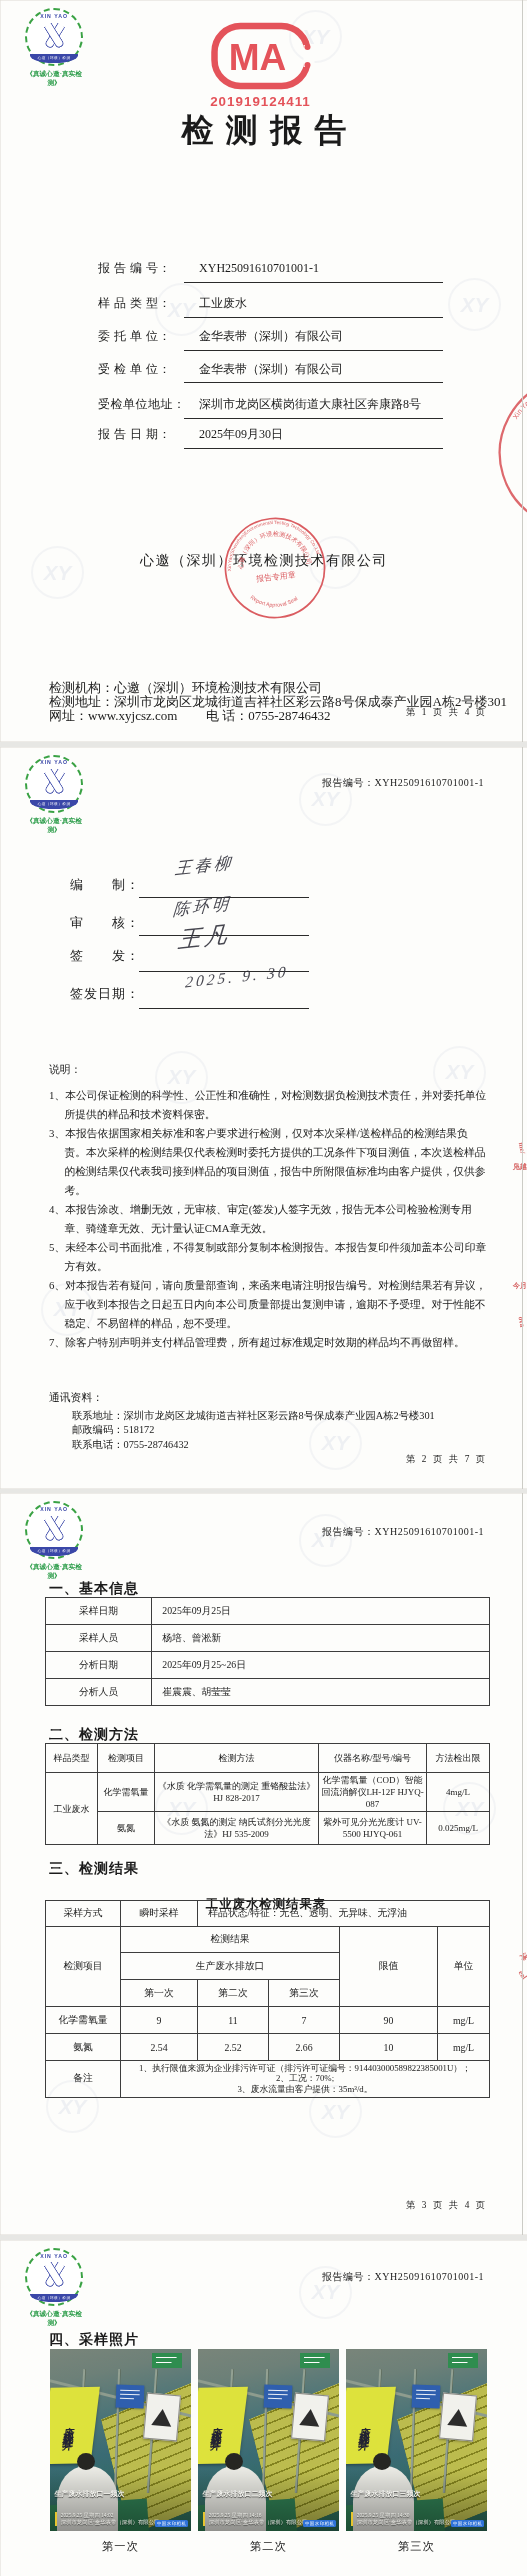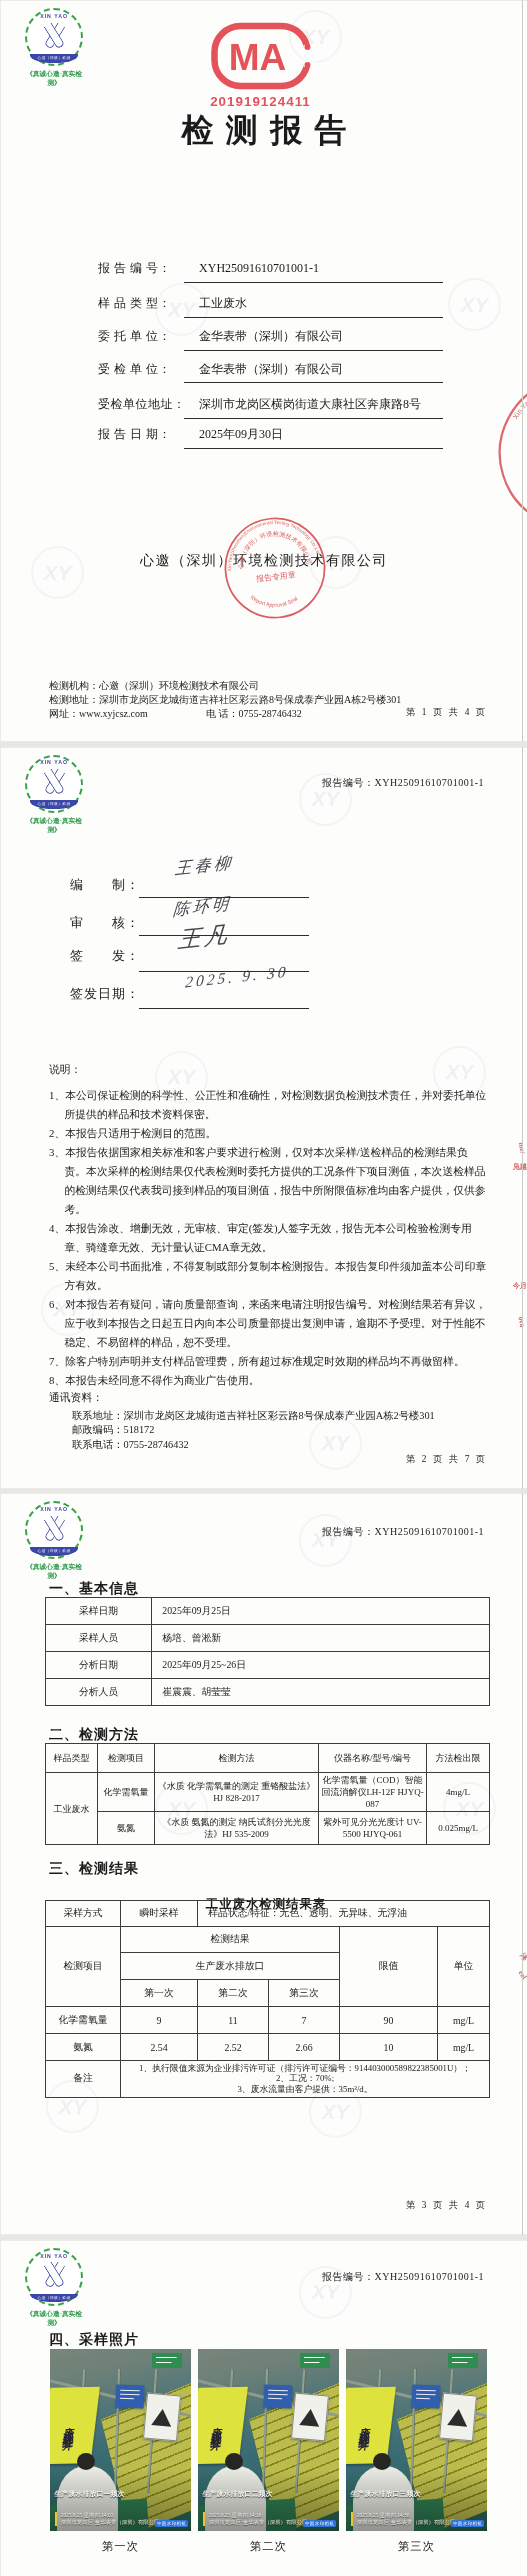--- a/index.html
+++ b/index.html
@@ -26,21 +26,21 @@
   
   .doc-title{position:absolute;top:109px;left:0;width:100%;text-align:center;font-size:32px;font-weight:700;letter-spacing:12.4px;text-indent:12.4px;}
   
   .f-row{position:absolute;left:98px;width:371px;font-size:12px;white-space:nowrap;}
   .f-label{display:inline-block;width:95px;letter-spacing:0.5px;}
   .f-value{margin-left:3.1px;}
   .f-line{position:absolute;left:184px;width:259px;border-bottom:1px solid #2b2b2b;height:0;}
   .company-line{position:absolute;top:552px;left:0;width:100%;text-align:center;font-size:14px;letter-spacing:1.5px;}
   .stamp{position:absolute;left:223px;top:516px;width:104px;height:104px;transform:rotate(-6deg);opacity:.92;}
   .stamp-partial{position:absolute;left:496px;top:374px;width:158px;height:158px;transform:rotate(28deg);opacity:.85;}
-  .foot-line{position:absolute;left:49px;font-size:10px;white-space:nowrap;}
+  .foot-line{position:absolute;left:49px;font-size:13px;white-space:nowrap;}
   .page-no{position:absolute;left:406px;font-size:9.3px;letter-spacing:2.1px;white-space:nowrap;}
   
   .rep-no-right{position:absolute;right:44px;font-size:10px;letter-spacing:0.5px;}
   .s-row{position:absolute;left:70px;font-size:13px;letter-spacing:1px;}
   .s-line{position:absolute;left:139px;width:170px;border-bottom:1px solid #2b2b2b;height:0;}
   .sig{position:absolute;font-style:italic;transform:rotate(-6deg) skewX(-10deg);color:#33333d;letter-spacing:3.1px;opacity:.9;}
   .notes-title{position:absolute;left:49px;font-size:10.8px;}
   .notes{position:absolute;left:49px;width:438px;font-size:10.8px;line-height:19px;}
   .note{padding-left:15.5px;text-indent:-15.5px;}
   .edge-frag{position:absolute;right:1px;color:#cf4a4a;font-size:7.2px;font-weight:bold;transform:rotate(80deg);opacity:.85;}
@@ -220,27 +220,25 @@
   <div class="sig" style="left:178px;top:175px;font-size:23px">王凡</div>
   <div class="s-line" style="top:224px"></div>
 
   <div class="s-row" style="top:238px">签发日期：</div>
   <div class="sig" style="left:185px;top:221px;font-size:15.5px">2025. 9. 30</div>
   <div class="s-line" style="top:261px"></div>
 
   <div class="notes-title" style="top:316px">说明：</div>
   <div class="notes" style="top:339px">
     <div class="note">1、本公司保证检测的科学性、公正性和准确性，对检测数据负检测技术责任，并对委托单位所提供的样品和技术资料保密。</div>
-    <div class="note">2、本报告只适用于检测目的范围。</div>
     <div class="note">3、本报告依据国家相关标准和客户要求进行检测，仅对本次采样/送检样品的检测结果负责。本次采样的检测结果仅代表检测时委托方提供的工况条件下项目测值，本次送检样品的检测结果仅代表我司接到样品的项目测值，报告中所附限值标准均由客户提供，仅供参考。</div>
     <div class="note">4、本报告涂改、增删无效，无审核、审定(签发)人签字无效，报告无本公司检验检测专用章、骑缝章无效、无计量认证CMA章无效。</div>
     <div class="note">5、未经本公司书面批准，不得复制或部分复制本检测报告。本报告复印件须加盖本公司印章方有效。</div>
     <div class="note">6、对本报告若有疑问，请向质量部查询，来函来电请注明报告编号。对检测结果若有异议，应于收到本报告之日起五日内向本公司质量部提出复测申请，逾期不予受理。对于性能不稳定、不易留样的样品，恕不受理。</div>
     <div class="note">7、除客户特别声明并支付样品管理费，所有超过标准规定时效期的样品均不再做留样。</div>
-    <div class="note">8、本报告未经同意不得作为商业广告使用。</div>
   </div>
 
   <div class="foot-line" style="top:644px;font-size:10.8px">通讯资料：</div>
   <div class="foot-line" style="top:662px;left:72px;font-size:10.3px">联系地址：深圳市龙岗区龙城街道吉祥社区彩云路8号保成泰产业园A栋2号楼301</div>
   <div class="foot-line" style="top:676px;left:72px;font-size:10.3px">邮政编码：518172</div>
   <div class="foot-line" style="top:691px;left:72px;font-size:10.3px">联系电话：0755-28746432</div>
   <div class="page-no" style="top:706px">第 2 页 共 7 页</div>
 
   <div class="edge-frag" style="top:397px">me/</div>
   <div class="edge-frag" style="top:415px;transform:none">凫越</div>

